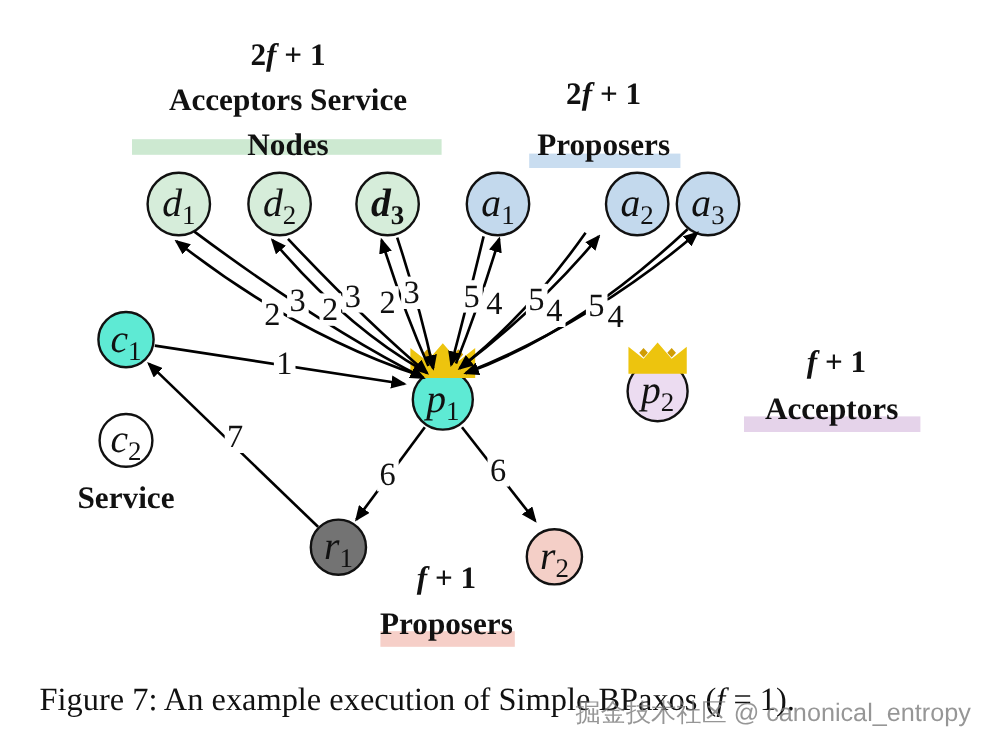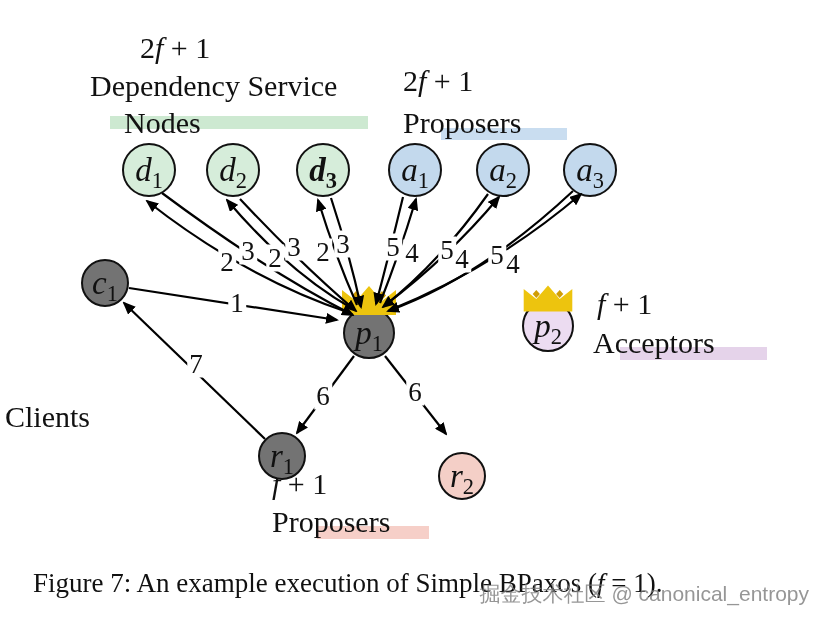--- a/index.html
+++ b/index.html
@@ -3,21 +3,21 @@
 <meta charset="utf-8">
 <style>
   html,body{margin:0;padding:0;}
   body{font-family:"Liberation Serif", serif; background:#ffffff;}
   .stage{position:relative;width:821px;height:622px;background:#ffffff;overflow:hidden;}
 
   
   .band{position:absolute;z-index:1;}
 
   
-  .gtext{position:absolute;z-index:2;font-size:30px;color:#111;line-height:1.15;}
+  .gtext{position:absolute;z-index:2;text-align:center;font-size:26px;color:#111;line-height:1.15;font-weight:bold;}
   .gtext i{font-style:italic;}
 
   
   .node{position:absolute;z-index:3;border:2.5px solid #111;border-radius:50%;
         box-sizing:border-box;display:flex;align-items:center;justify-content:center;}
   .nl{font-size:33px;color:#111;line-height:1;white-space:nowrap;}
   .nl i{font-style:italic;}
   .nl sub{font-size:0.68em;vertical-align:-0.3em;line-height:0;font-style:normal;}
 
   .crown{position:absolute;z-index:4;}
@@ -40,74 +40,77 @@
 <div class="stage">
 
   <div class="band" style="left: 110px; top: 116px; width: 258px; height: 13px; background-color: rgb(205, 233, 209);"></div>
   <div class="band" style="left: 441px; top: 128px; width: 126px; height: 12px; background-color: rgb(201, 221, 240);"></div>
   <div class="band" style="left: 620px; top: 347px; width: 147px; height: 13px; background-color: rgb(229, 211, 234);"></div>
   <div class="band" style="left: 317px; top: 526px; width: 112px; height: 13px; background-color: rgb(246, 207, 200);"></div>
 
   <div class="gtext" style="left:140px;top:31px;width:200px">
     <span>2</span><i>f</i><span> + 1</span>
   </div>
-  <div class="gtext" style="left:90px;top:69px;width:300px">Dependency Service</div>
-  <div class="gtext" style="left:124px;top:106px;width:200px">Nodes</div>
+  <div class="gtext" style="left:90px;top:69px;width:300px">Acceptors Service</div>
+  <div class="gtext" style="left:140px;top:106px;width:200px">Nodes</div>
 
   <div class="gtext" style="left:403px;top:64px;width:200px">
     <span>2</span><i>f</i><span> + 1</span>
   </div>
   <div class="gtext" style="left:403px;top:106px;width:200px">Proposers</div>
 
   <div class="gtext" style="left:597px;top:287px;width:200px">
     <span></span><i>f</i><span> + 1</span>
   </div>
   <div class="gtext" style="left:593px;top:326px;width:200px">Acceptors</div>
 
   <div class="gtext" style="left:272px;top:467px;width:200px">
     <span></span><i>f</i><span> + 1</span>
   </div>
   <div class="gtext" style="left:272px;top:505px;width:200px">Proposers</div>
 
-  <div class="gtext" style="left:5px;top:400px;width:200px">Clients</div>
+  <div class="gtext" style="left:5px;top:400px;width:200px">Service</div>
 
   <div class="node" style="left: 122px; top: 143px; width: 54px; height: 54px; background-color: rgb(214, 237, 218);">
     <span class="nl"><i>d</i><sub>1</sub></span>
     </div>
   <div class="node" style="left: 206px; top: 143px; width: 54px; height: 54px; background-color: rgb(214, 237, 218); justify-content: center;">
     <span class="nl"><i>d</i><sub>2</sub></span>
     </div>
   <div class="node" style="left: 296px; top: 143px; width: 54px; height: 54px; background-color: rgb(214, 237, 218); font-weight: bold;">
     <span class="nl"><i>d</i><sub>3</sub></span>
     </div>
   <div class="node" style="left: 388px; top: 143px; width: 54px; height: 54px; background-color: rgb(195, 217, 237);">
     <span class="nl"><i>a</i><sub>1</sub></span>
     </div>
-  <div class="node" style="left: 476px; top: 143px; width: 54px; height: 54px; background-color: rgb(195, 217, 237);">
+  <div class="node" style="left: 504px; top: 143px; width: 54px; height: 54px; background-color: rgb(195, 217, 237);">
     <span class="nl"><i>a</i><sub>2</sub></span>
     </div>
   <div class="node" style="left: 563px; top: 143px; width: 54px; height: 54px; background-color: rgb(195, 217, 237);">
     <span class="nl"><i>a</i><sub>3</sub></span>
     </div>
 
-  <div class="node" style="left: 81px; top: 259px; width: 48px; height: 48px; background-color: #737373;">
+  <div class="node" style="left: 81px; top: 259px; width: 48px; height: 48px; background-color: #5eead4;">
     <span class="nl"><i>c</i><sub>1</sub></span>
     </div>
+  <div class="node" style="left: 82px; top: 344px; width: 46px; height: 46px; background-color: rgb(255, 255, 255);">
+    <span class="nl"><i>c</i><sub>2</sub></span>
+    </div>
 
-  <div class="node" style="left: 343px; top: 307px; width: 52px; height: 52px; background-color: #737373;">
+  <div class="node" style="left: 343px; top: 307px; width: 52px; height: 52px; background-color: #5eead4;">
     <span class="nl"><i>p</i><sub>1</sub></span>
     </div>
   <div class="node" style="left: 522px; top: 300px; width: 52px; height: 52px; background-color: rgb(236, 220, 241);">
     <span class="nl"><i>p</i><sub>2</sub></span>
     </div>
 
   <div class="node" style="left: 258px; top: 432px; width: 48px; height: 48px; background-color: #737373; text-align: right;">
     <span class="nl"><i>r</i><sub>1</sub></span>
     </div>
-  <div class="node" style="left: 438px; top: 452px; width: 48px; height: 48px; background-color: rgb(244, 207, 199);">
+  <div class="node" style="left: 438px; top: 440px; width: 48px; height: 48px; background-color: rgb(244, 207, 199);">
     <span class="nl"><i>r</i><sub>2</sub></span>
     </div>
 
   <svg class="crown" style="left:338px;top:285px" width="62" height="30" viewBox="0 0 60 30">
     <path d="M3,30 L3,5 L17,16 L30,1 L43,16 L57,5 L57,30 Z" fill="#edc40e"></path>
     <path d="M17,6 L21,10.5 L17,15 L13,10.5 Z" fill="#d09d05"></path>
     <path d="M43,6 L47,10.5 L43,15 L39,10.5 Z" fill="#d09d05"></path>
   </svg>
   <svg class="crown" style="left:521px;top:284px" width="54" height="28" viewBox="0 0 60 30">
     <path d="M3,30 L3,5 L17,16 L30,1 L43,16 L57,5 L57,30 Z" fill="#edc40e"></path>

